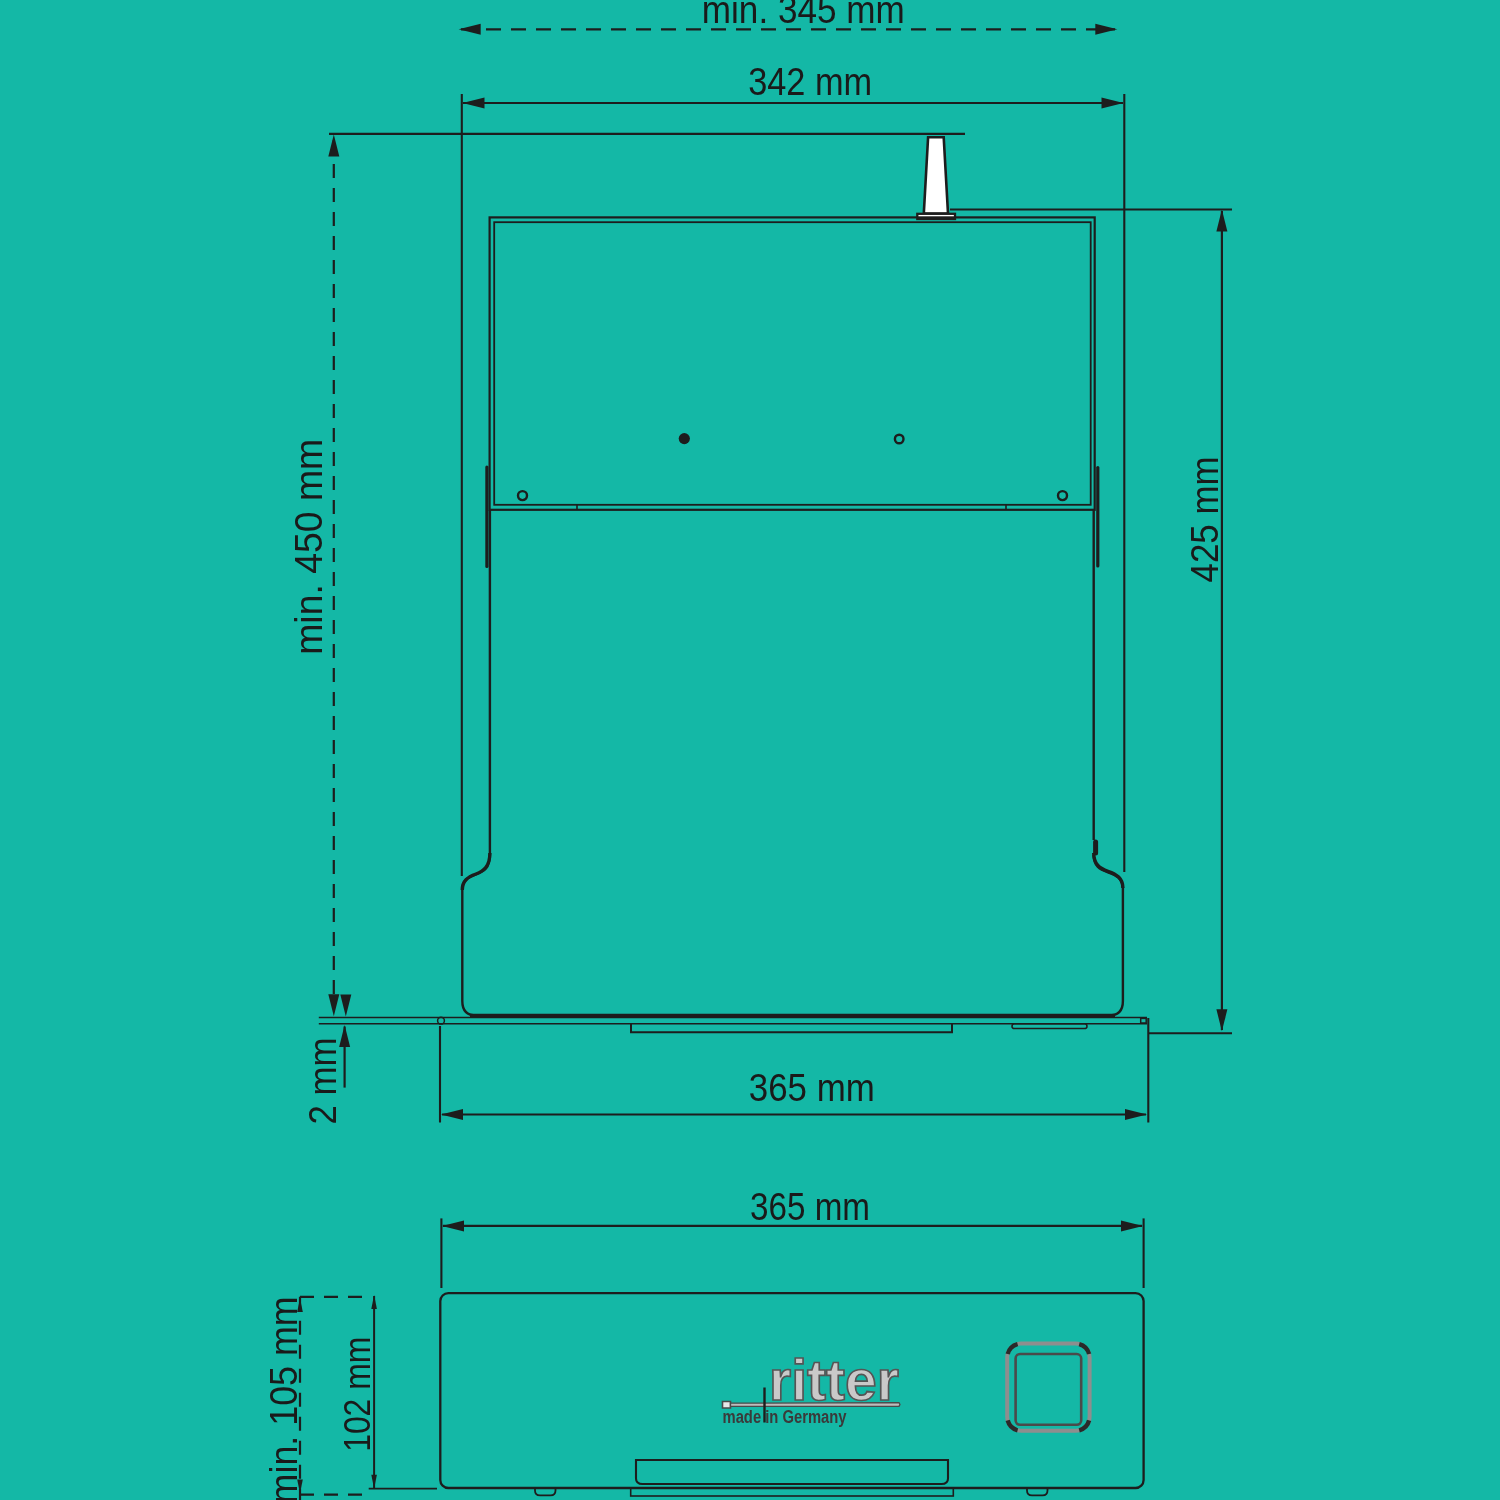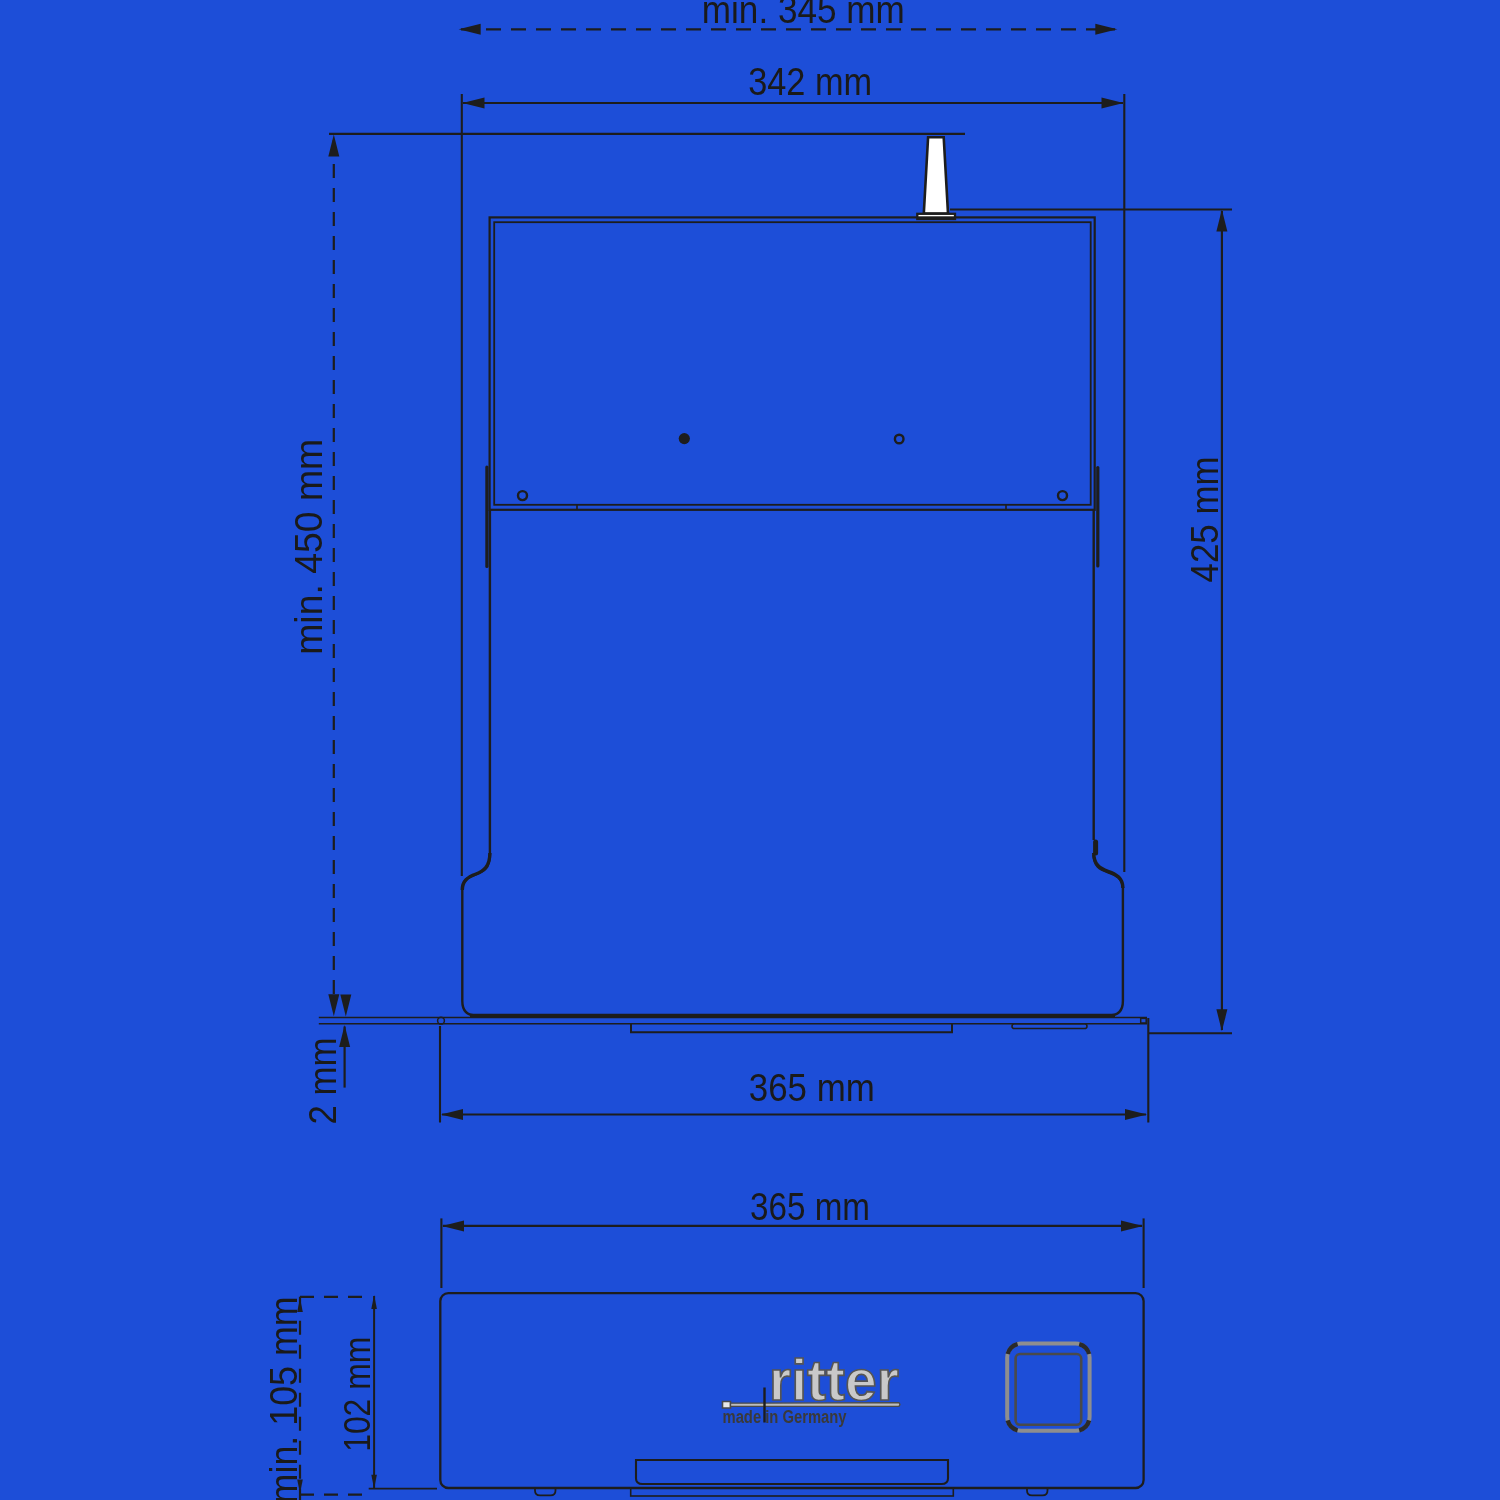--- a/index.html
+++ b/index.html
@@ -1,16 +1,16 @@
 <!DOCTYPE html>
 <html><head>
 <meta charset="utf-8">
 <style>
   html,body{margin:0;padding:0;background:#fff;}
-  .canvas{position:relative;width:1500px;height:1500px;background:#1d4ed8;overflow:hidden;}
+  .canvas{position:relative;width:1500px;height:1500px;background:#14b8a6;overflow:hidden;}
   text{font-family:"Liberation Sans", sans-serif;fill:#1a1a1a;}
 </style>
 </head>
 <body>
 <div class="canvas">
 <svg width="1500" height="1500" viewBox="0 0 1500 1500" xmlns="http://www.w3.org/2000/svg">
 <g fill="none" stroke="#1d1d1d" stroke-width="2">
 
 <text x="803.3" y="23.3" font-size="38" text-anchor="middle" stroke="none" textLength="203" lengthAdjust="spacingAndGlyphs">min. 345 mm</text>
 

